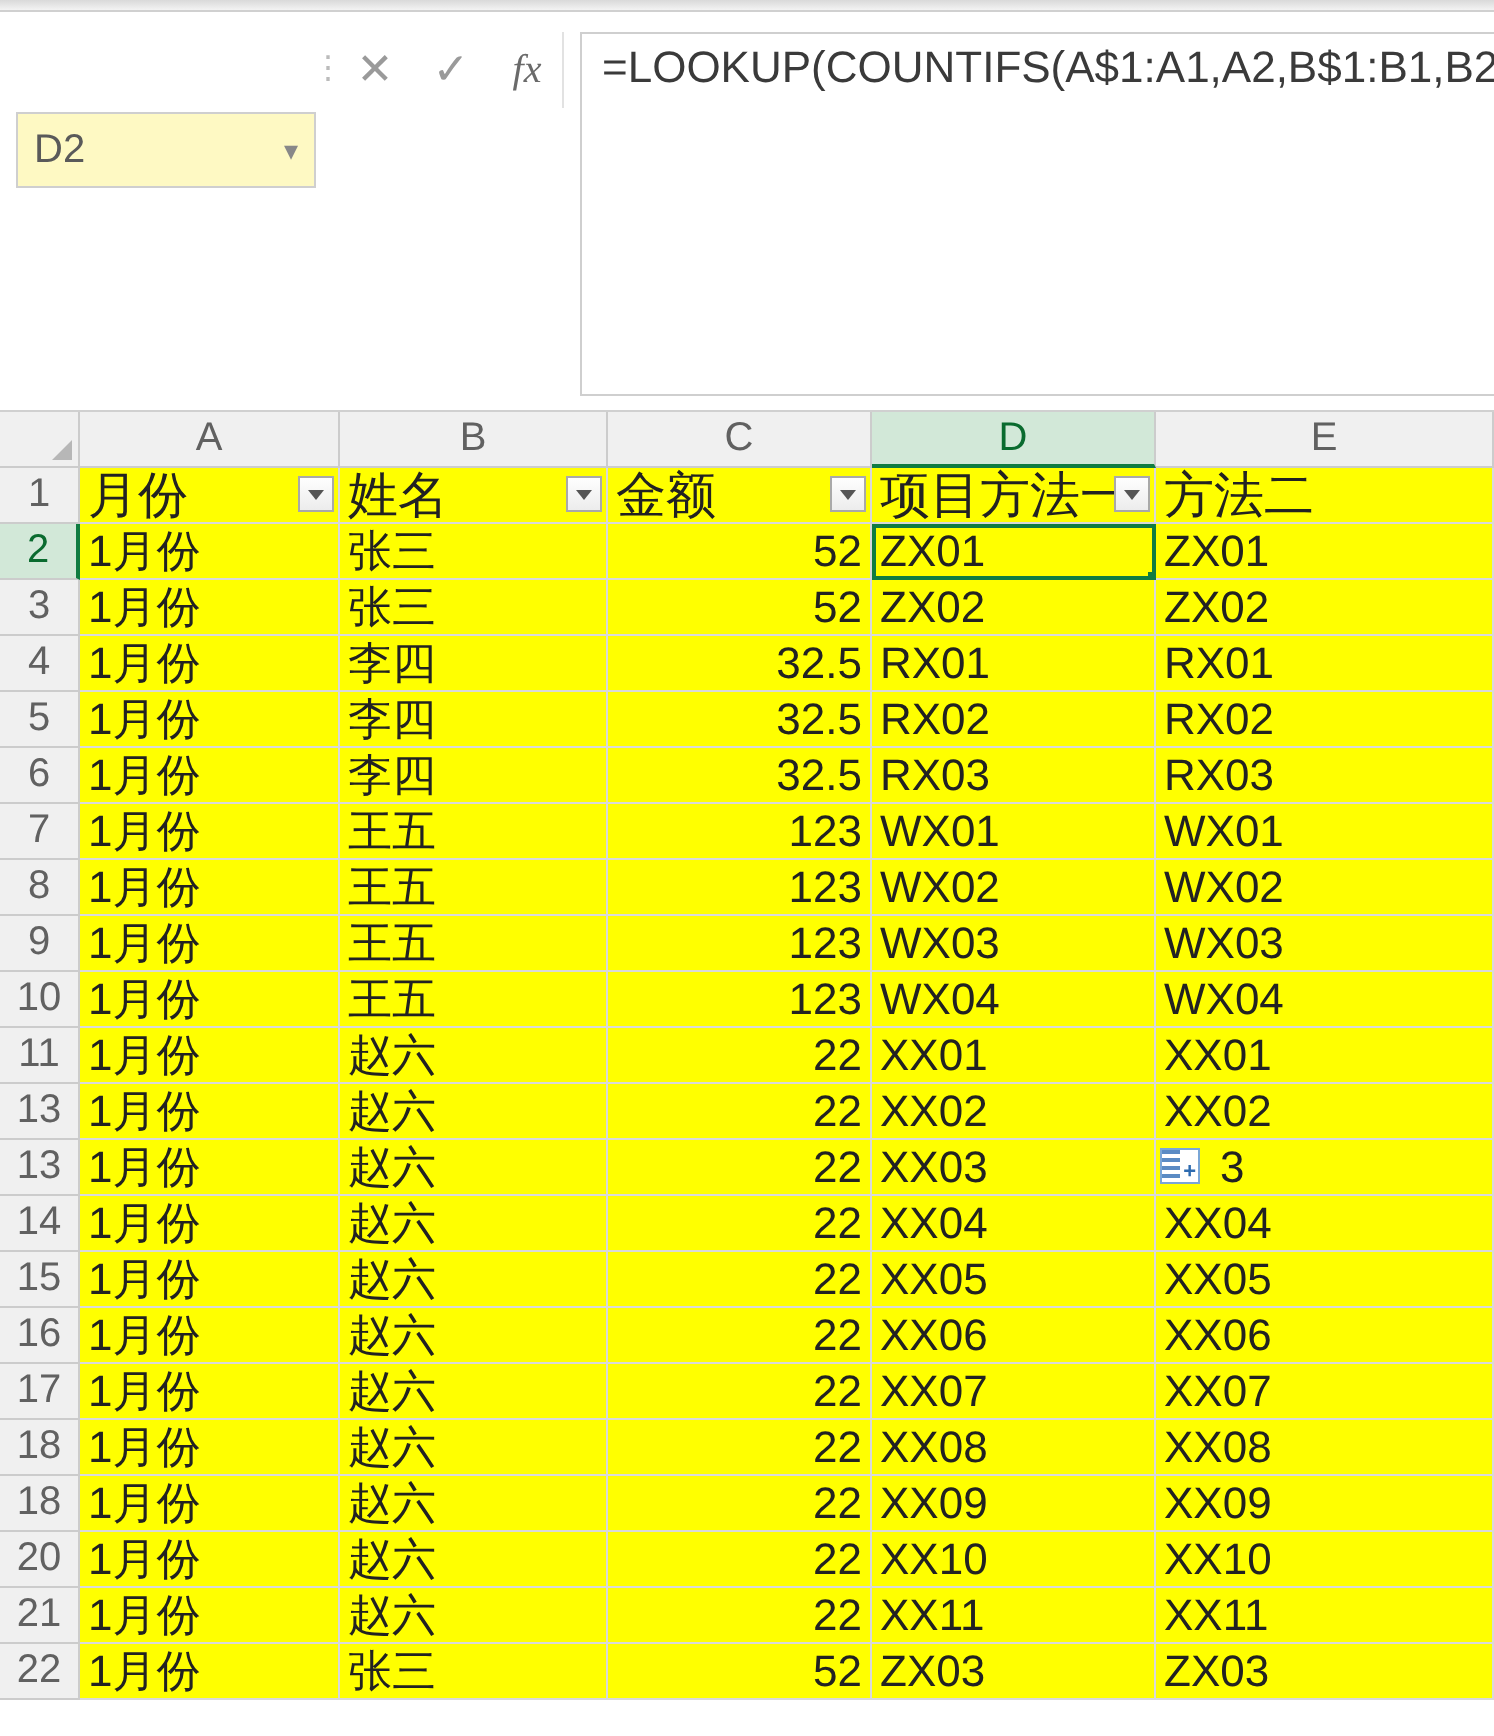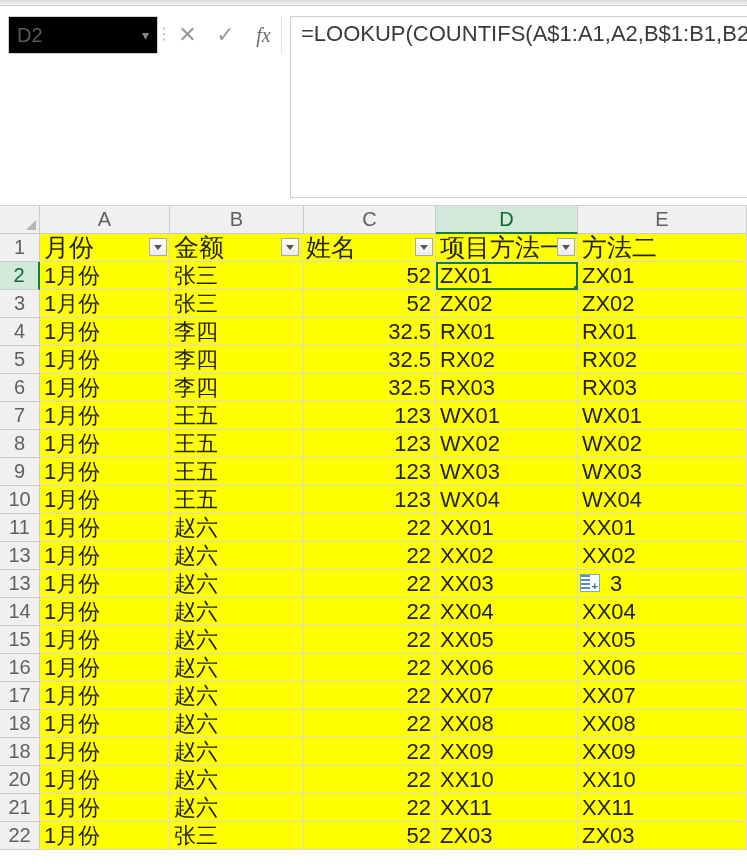--- a/index.html
+++ b/index.html
@@ -21,27 +21,28 @@
   }
   .name-box-wrap {
     display: flex;
     align-items: flex-start;
     padding: 10px 0 0 8px;
   }
   .name-box {
     width: 150px;
     height: 38px;
     border: 1px solid #cfcfcf;
-    background: #000000;
+    background: #fef9c3;
     display: flex;
     align-items: center;
     justify-content: space-between;
     padding: 0 8px;
     font-size: 20px;
     color: #5a5a5a;
+    margin-top: 40px;
   }
   .name-box .chevron {
     color: #888;
     font-size: 14px;
   }
   .fb-sep {
     width: 12px;
     display: flex;
     align-items: flex-start;
     justify-content: center;
@@ -235,28 +236,28 @@
       <div class="ch cD active">D</div>
       <div class="ch cE">E</div>
     </div>
   <div class="rows" id="rows">
       <div class="row">
         <div class="rh">1</div>
         <div class="cell header cA">
           <span>月份</span>
           <div class="filter-btn"></div>
         </div>
+        <div class="cell header cB">
+          <span>姓名</span>
+          <div class="filter-btn"></div>
+        </div>
         <div class="cell header cC">
           <span>金额</span>
           <div class="filter-btn"></div>
         </div>
-        <div class="cell header cB">
-          <span>姓名</span>
-          <div class="filter-btn"></div>
-        </div>
         <div class="cell header cD">
           <span>项目方法一</span>
           <div class="filter-btn"></div>
         </div>
         <div class="cell header cE">
           <span>方法二</span>
         </div>
       </div>
       <div class="row">
         <div class="rh active">2</div>

